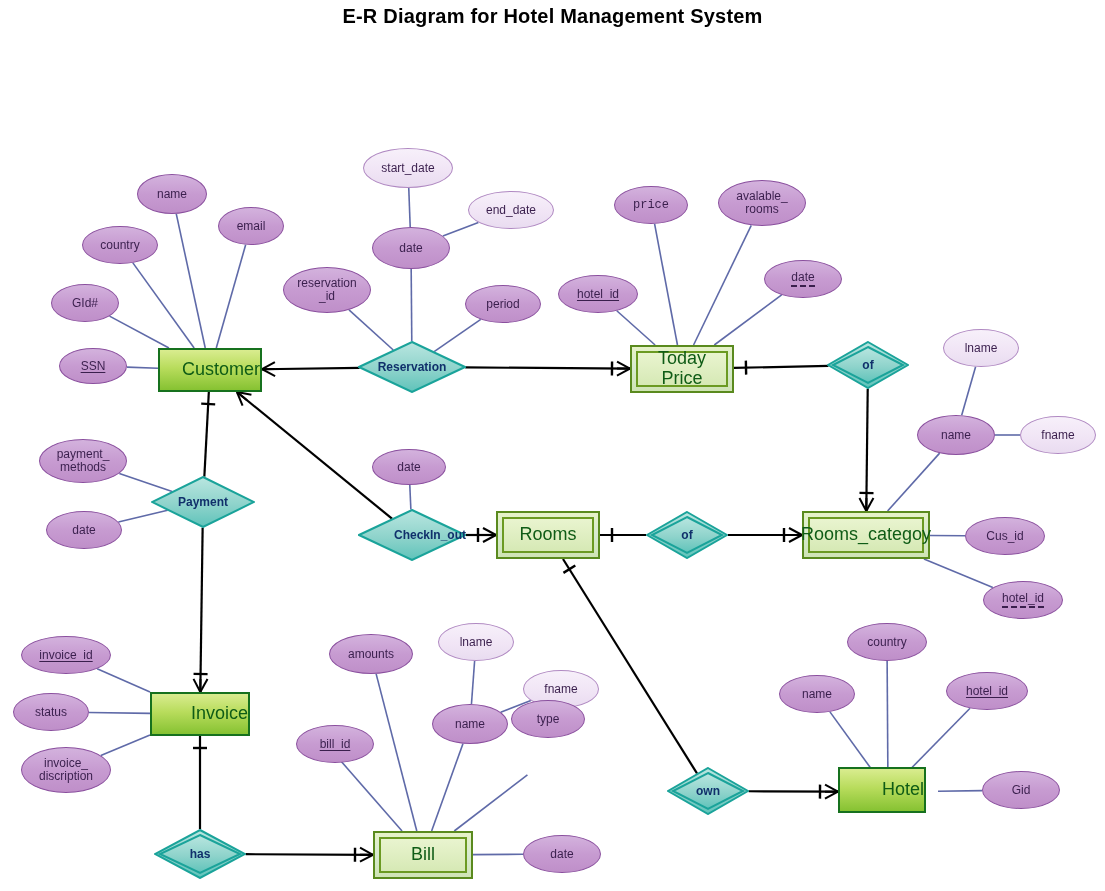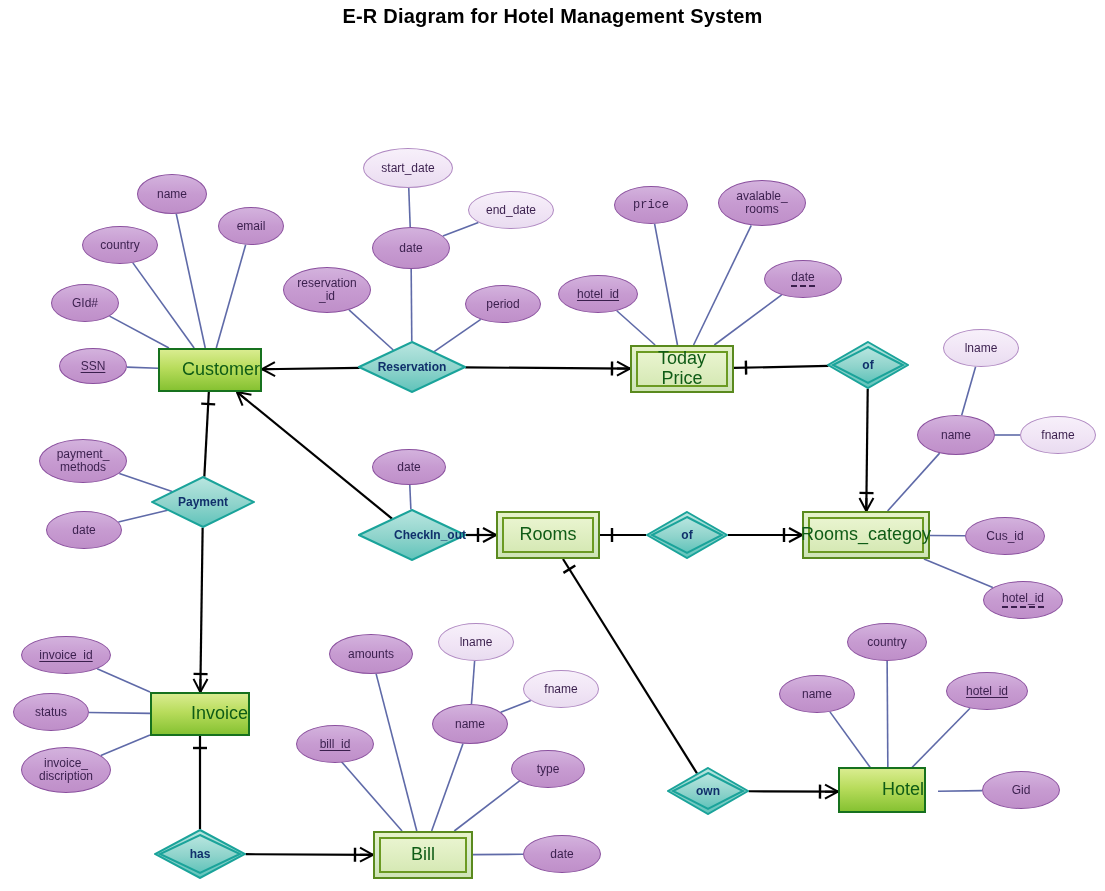--- a/index.html
+++ b/index.html
@@ -391,21 +391,21 @@
       <div class="attr" style="left: 46px; top: 511px; width: 76px; height: 38px;"><span>date</span></div>
       <div class="attr" style="left: 21px; top: 636px; width: 90px; height: 38px;"><span class="key">invoice_id</span></div>
       <div class="attr" style="left: 13px; top: 693px; width: 76px; height: 38px;"><span>status</span></div>
       <div class="attr" style="left: 21px; top: 747px; width: 90px; height: 46px;"><span>invoice_
 discription</span></div>
       <div class="attr" style="left: 329px; top: 634px; width: 84px; height: 40px;"><span>amounts</span></div>
       <div class="attr light" style="left: 438px; top: 623px; width: 76px; height: 38px;"><span>lname</span></div>
       <div class="attr light" style="left: 523px; top: 670px; width: 76px; height: 38px;"><span>fname</span></div>
       <div class="attr" style="left: 432px; top: 704px; width: 76px; height: 40px;"><span>name</span></div>
       <div class="attr" style="left: 296px; top: 725px; width: 78px; height: 38px;"><span class="key">bill_id</span></div>
-      <div class="attr" style="left: 511px; top: 750px; width: 74px; height: 38px;"><span>type</span></div>
+      <div class="attr" style="left: 511px; top: 700px; width: 74px; height: 38px;"><span>type</span></div>
       <div class="attr" style="left: 523px; top: 835px; width: 78px; height: 38px;"><span>date</span></div>
       <div class="attr" style="left: 847px; top: 623px; width: 80px; height: 38px;"><span>country</span></div>
       <div class="attr" style="left: 779px; top: 675px; width: 76px; height: 38px;"><span>name</span></div>
       <div class="attr" style="left: 946px; top: 672px; width: 82px; height: 38px;"><span class="key">hotel_id</span></div>
       <div class="attr" style="left: 982px; top: 771px; width: 78px; height: 38px;"><span>Gid</span></div>
     </div>
 
 </div>
 
 </body></html>

